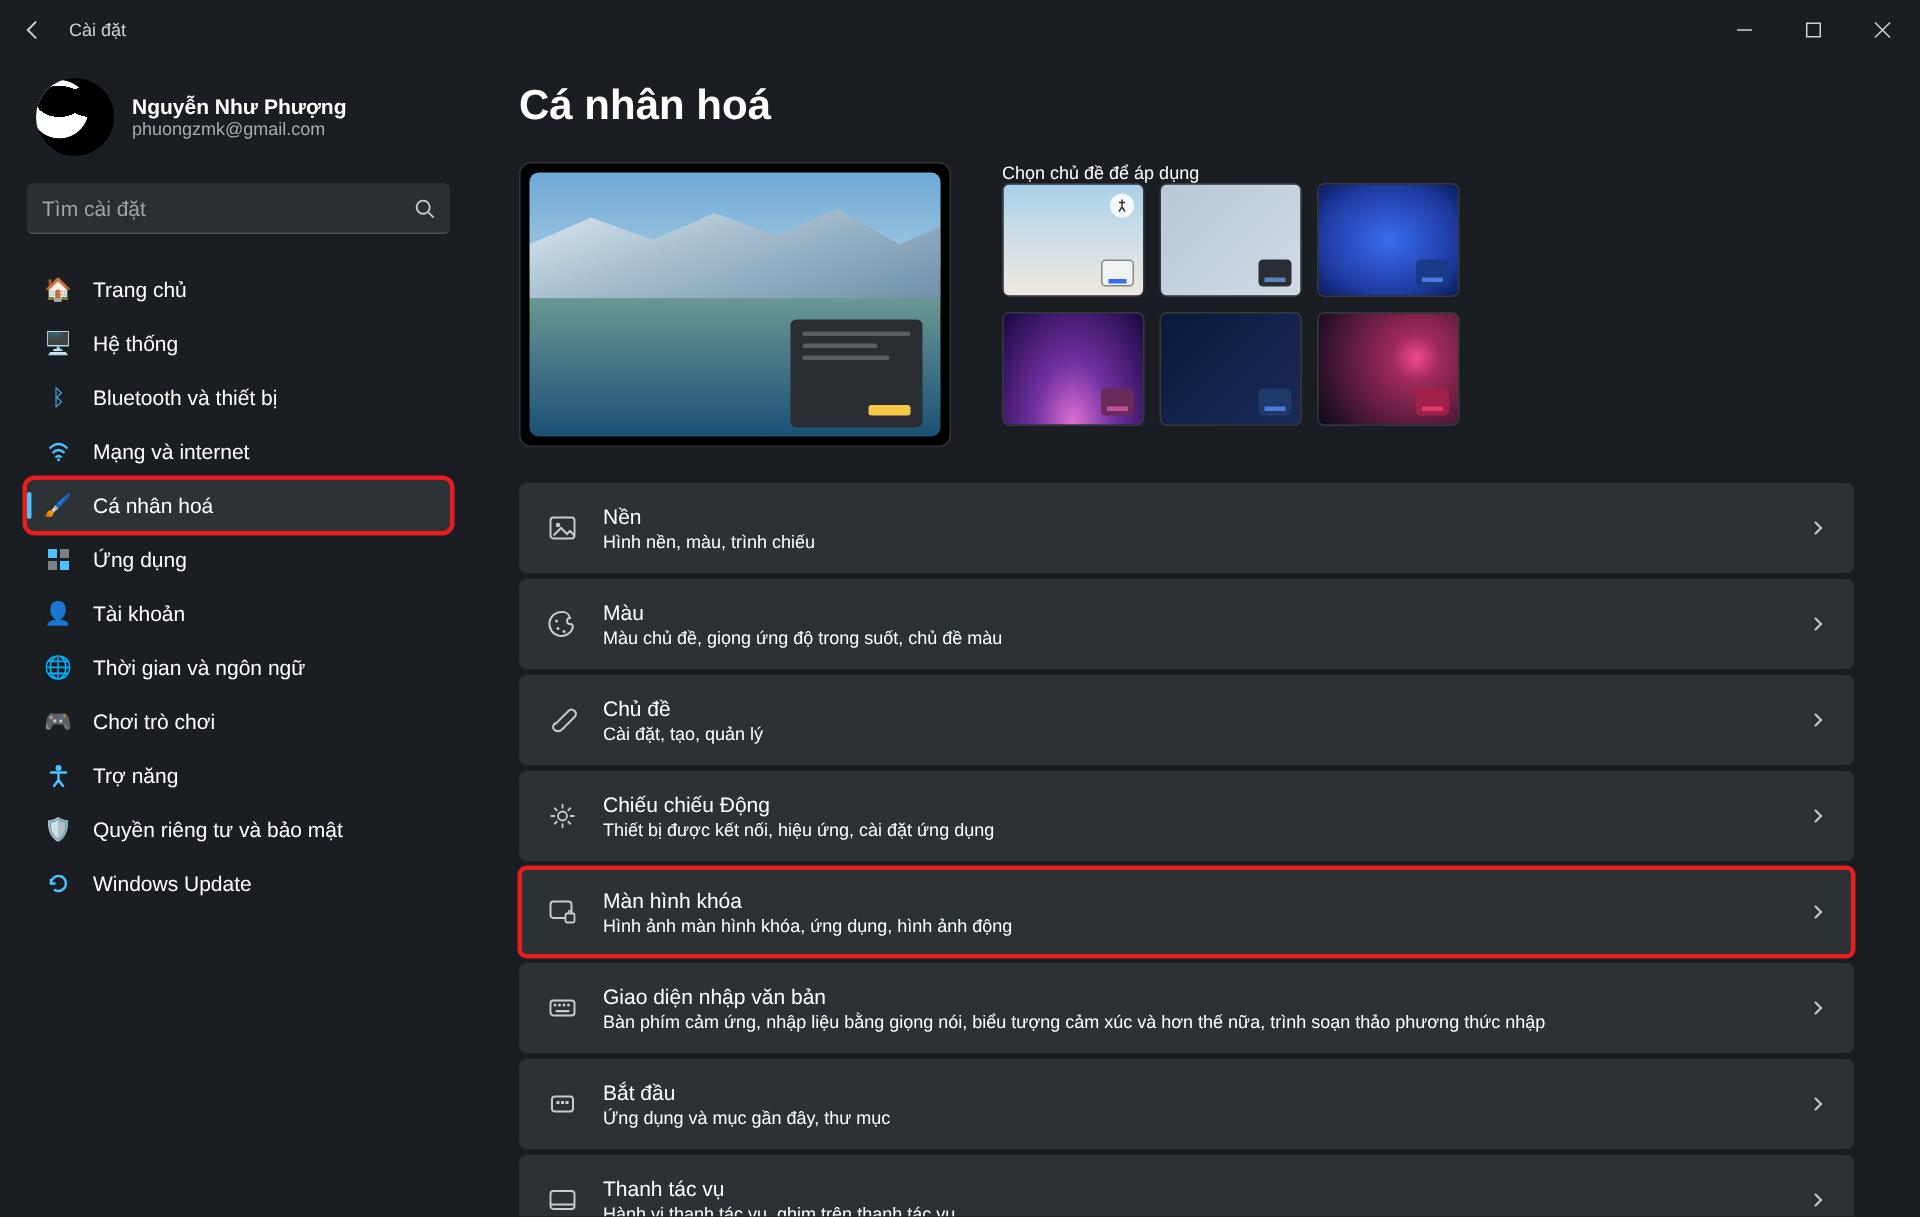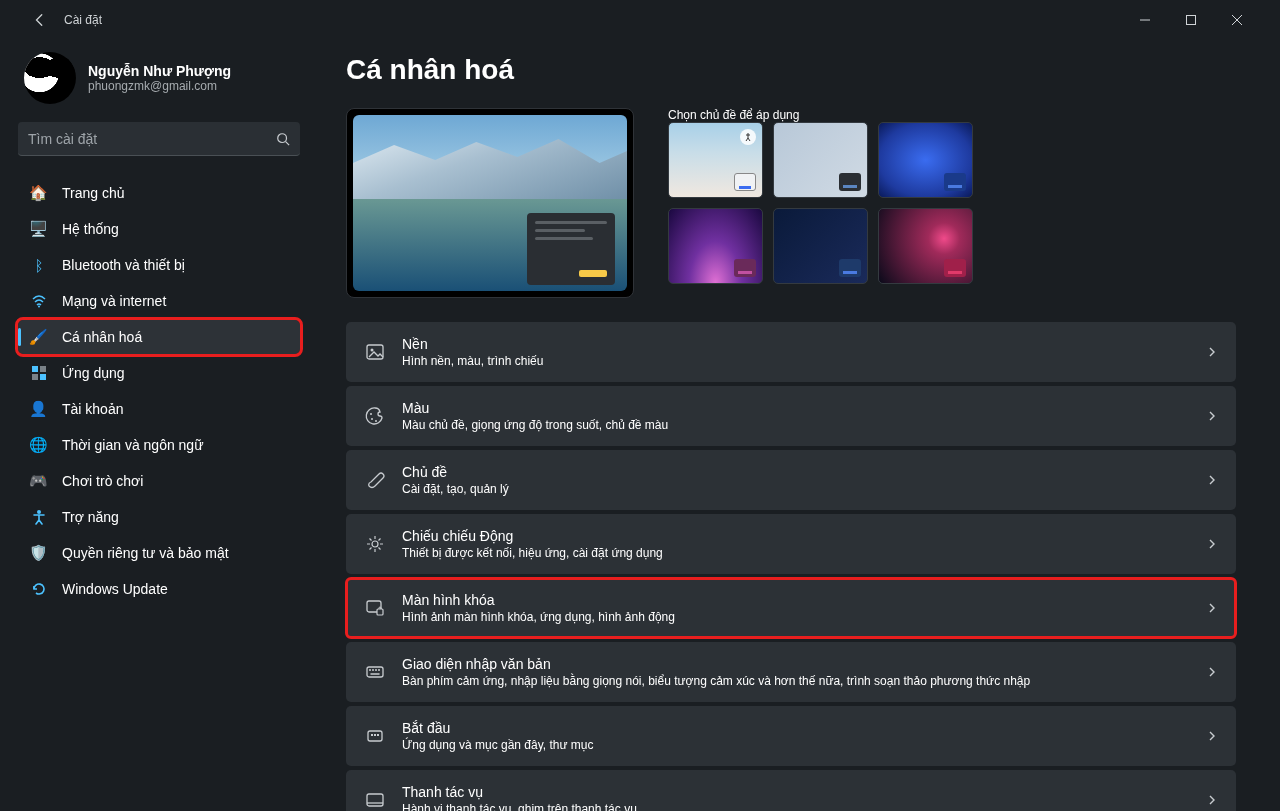--- a/index.html
+++ b/index.html
@@ -1,18 +1,18 @@
 <!DOCTYPE html>
 <html><head>
 <meta charset="utf-8">
 <style>
 * { margin: 0; padding: 0; box-sizing: border-box; font-family: 'Segoe UI', Tahoma, sans-serif; }
 body { background: #1a1e22; color: #ffffff; width: 1280px; height: 811px; overflow: hidden; position: relative; }
 
-.titlebar { height: 40px; display: flex; align-items: center; justify-content: space-between; padding: 0 20px; }
+.titlebar { height: 40px; display: flex; align-items: center; justify-content: space-between; padding: 0 2px; }
 .titlebar-left { display: flex; align-items: center; gap: 12px; padding-left: 8px; }
 .back-btn { width: 24px; height: 24px; display: flex; align-items: center; justify-content: center; cursor: pointer; }
 .app-title { font-size: 12px; color: #cfd3d6; }
 .window-controls { display: flex; gap: 0; }
 .winctl { width: 46px; height: 32px; display: flex; align-items: center; justify-content: center; cursor: pointer; }
 
 .layout { display: flex; height: calc(811px - 40px); }
 
 .sidebar { width: 310px; padding: 12px 10px 0 18px; }
 .profile { display: flex; align-items: center; gap: 12px; margin-bottom: 18px; padding-left: 6px; }

